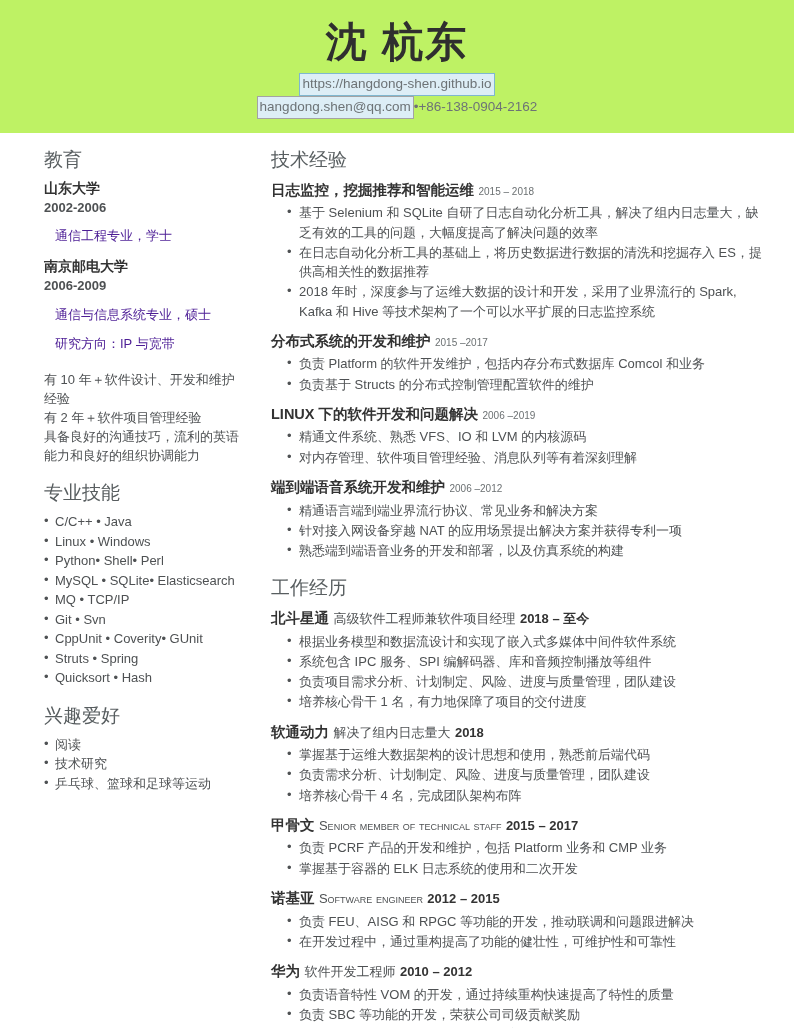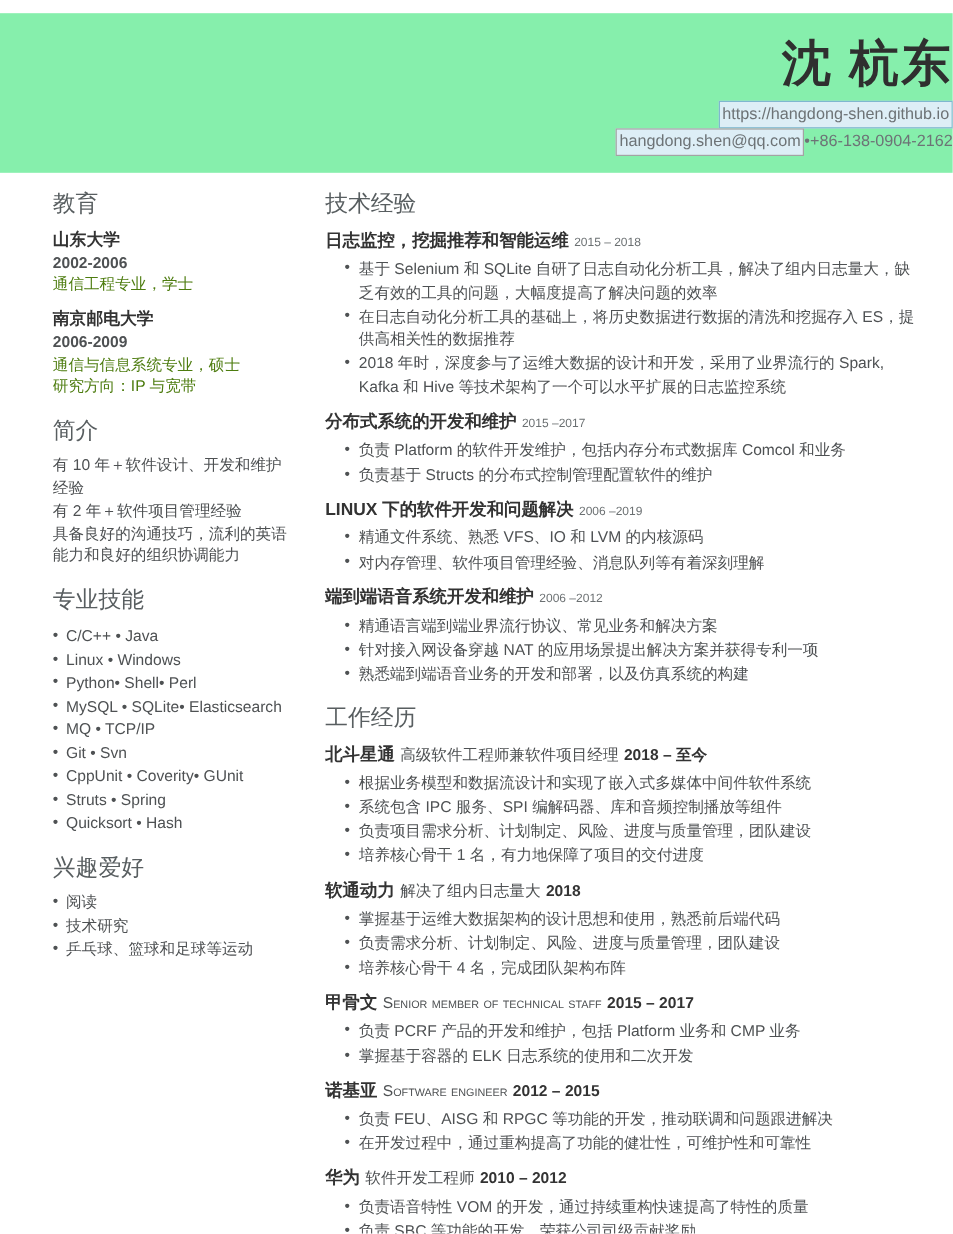--- a/index.html
+++ b/index.html
@@ -15,24 +15,23 @@
     overflow: hidden;
   }
   .page {
     position: relative;
     width: 794px;
     height: 1028px;
     background: #ffffff;
   }
   
   .header {
-    background: #86efac;
+    background: #bef264;
     padding: 18px 0 14px 0;
-    text-align: right;
-    margin-top: 11px;
+    text-align: center;
   }
   .name {
     font-size: 41px;
     font-weight: bold;
     color: #2f2f2f;
     letter-spacing: 2px;
     line-height: 1.2;
     margin-bottom: 6px;
   }
   .contact-line {
@@ -89,22 +88,22 @@
   }
   .edu-years {
     font-size: 13px;
     font-weight: bold;
     color: #4e5153;
     margin: 0 0 1px 0;
     line-height: 1.35;
   }
   .edu-detail {
     font-size: 13px;
-    color: #4d7c0f;
-    margin: 0;
+    color: #4c1d95;
+    margin: 11px;
     line-height: 1.45;
   }
   .edu-block + .edu-block { margin-top: 9px; }
 
   .plain-line {
     font-size: 13px;
     color: #4e5153;
     line-height: 1.45;
     margin: 0;
   }
@@ -212,21 +211,20 @@
 
         <div class="edu-block">
           <p class="edu-school">南京邮电大学</p>
           <p class="edu-years">2006-2009</p>
           <p class="edu-detail">通信与信息系统专业，硕士</p>
           <p class="edu-detail">研究方向：IP 与宽带</p>
         </div>
       </div>
 
       <div class="section">
-        <h2 class="section-title">简介</h2>
         <p class="plain-line">有 10 年＋软件设计、开发和维护经验</p>
         <p class="plain-line">有 2 年＋软件项目管理经验</p>
         <p class="plain-line">具备良好的沟通技巧，流利的英语能力和良好的组织协调能力</p>
       </div>
 
       <div class="section">
         <h2 class="section-title">专业技能</h2>
         <ul class="dot-list">
           <li>C/C++ • Java</li>
           <li>Linux • Windows</li>

